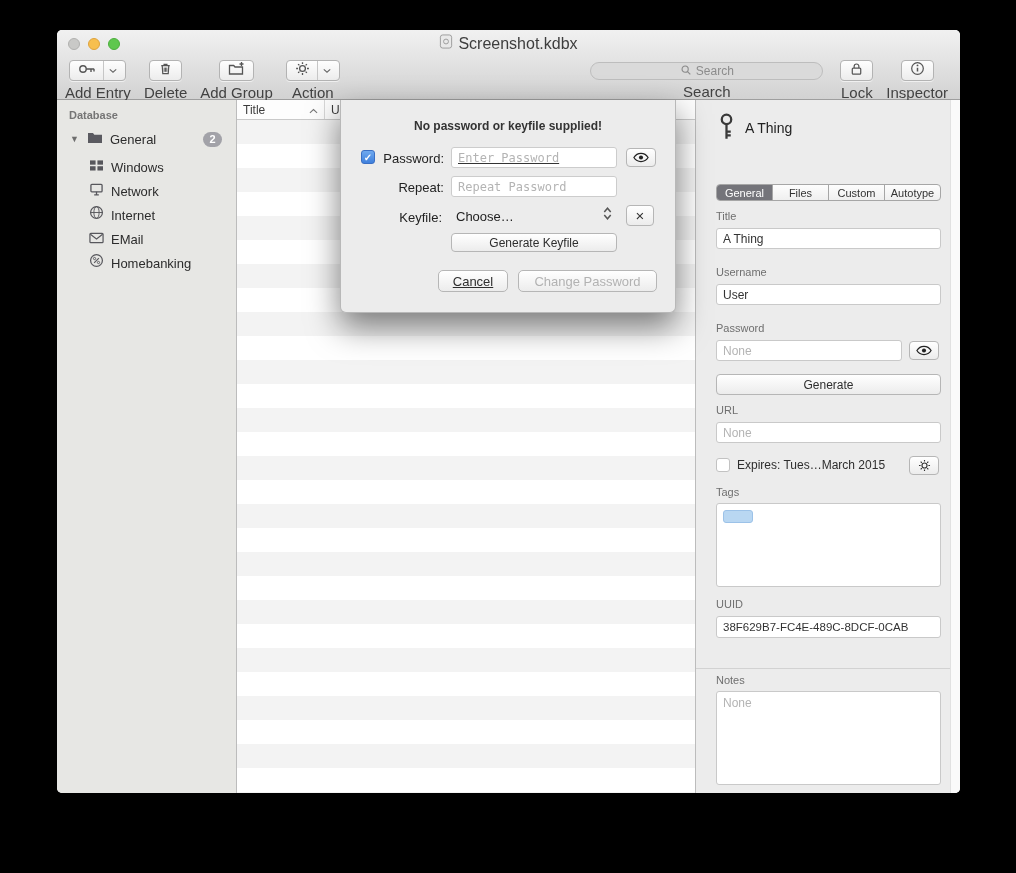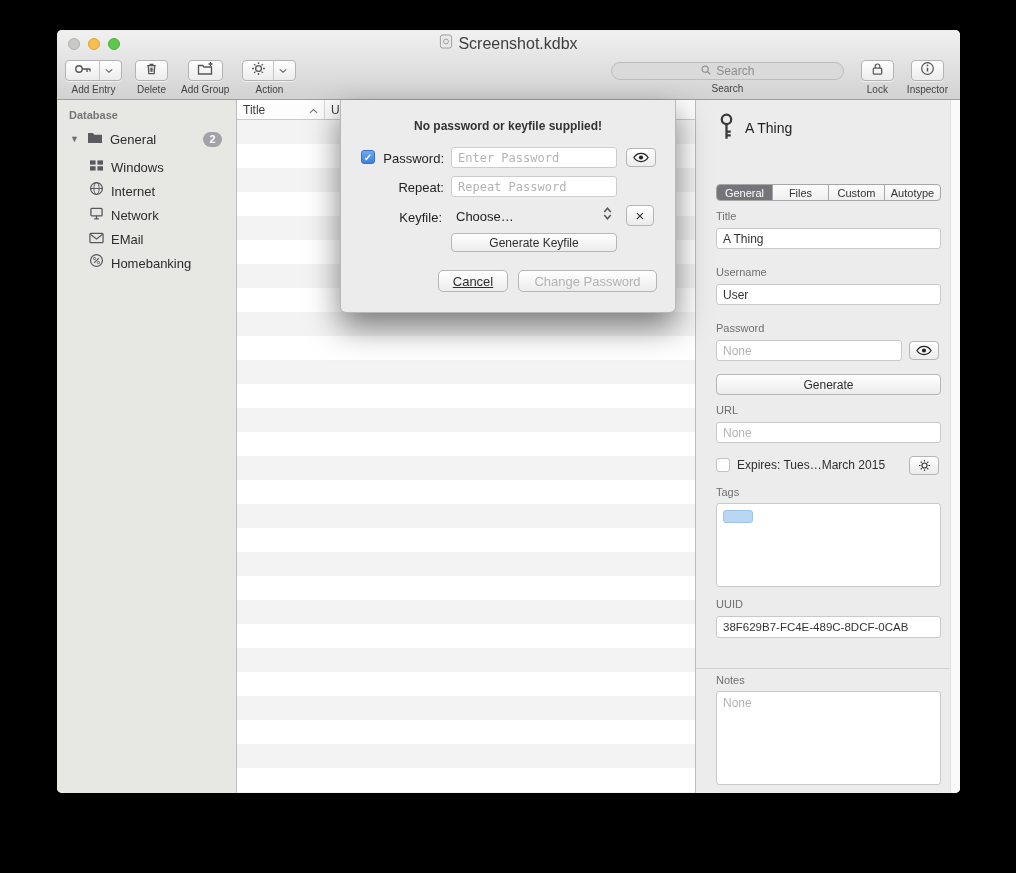--- a/index.html
+++ b/index.html
@@ -16,21 +16,21 @@
   .traffic { position:absolute; left:11px; top:8px; display:flex; gap:8px; }
   .tl { width:12px; height:12px; border-radius:50%; }
   .tl.close { background:#c9c9c7; border:1px solid #b1b1af; }
   .tl.min   { background:#f7bf4f; border:1px solid #dfa33d; }
   .tl.max   { background:#5fc74e; border:1px solid #4caf3c; }
   .title-wrap { display:flex; gap:5px; align-items:center; font-size:16px; color:#3d3d3d; }
 
   .toolbar { position:absolute; top:27px; left:0; right:0; height:43px;
              display:flex; align-items:flex-start; padding:3px 8px 0; }
   .tb-item { display:flex; flex-direction:column; align-items:center; margin-right:13px; }
-  .tb-label { font-size:10px; color:#424242; margin-top:3px; }
+  .tb-label { font-size:15px; color:#424242; margin-top:3px; }
   .tb-btn { height:21px; border:1px solid #b3b3b3; border-radius:4px;
             background:linear-gradient(#fefefe,#ececec);
             display:flex; align-items:center; padding:0 8px; box-shadow:0 1px 0 rgba(255,255,255,.6); cursor:default; }
   .tb-btn .chev-seg { border-left:1px solid #c6c6c6; margin-left:7px; padding-left:5px;
                       height:100%; display:flex; align-items:center; }
   .spacer { flex:1; }
   .search-field { width:233px; height:18px; border-radius:10px; background:#dadada;
                   border:1px solid #bdbdbd; display:flex; align-items:center; justify-content:center;
                   gap:4px; color:#8c8c8c; font-size:12px; margin-top:2px; }
 
@@ -247,34 +247,34 @@
                 <rect x="1" y="1.5" width="6" height="4.6"></rect>
                 <rect x="9" y="1.5" width="6" height="4.6"></rect>
                 <rect x="1" y="7.8" width="6" height="4.6"></rect>
                 <rect x="9" y="7.8" width="6" height="4.6"></rect>
               </g>
             </svg></span>
         <span>Windows</span>
       </div>
 
       <div class="sb-item child">
+        <span><svg width="15" height="13" viewBox="0 0 16 14">
+              <rect x="2" y="1.5" width="12" height="8" rx="1" fill="none" stroke="#57575c" stroke-width="1.4"></rect>
+              <path d="M5.5 12.8h5M8 9.5v3.3" stroke="#57575c" stroke-width="1.4" fill="none"></path>
+            </svg></span>
+        <span>Network</span>
+      </div>
+
+      <div class="sb-item child">
         <span><svg width="15" height="15" viewBox="0 0 16 16">
               <circle cx="8" cy="8" r="6.3" fill="none" stroke="#57575c" stroke-width="1.3"></circle>
               <ellipse cx="8" cy="8" rx="2.8" ry="6.3" fill="none" stroke="#57575c" stroke-width="1"></ellipse>
               <path d="M1.7 8h12.6" stroke="#57575c" stroke-width="1"></path>
             </svg></span>
         <span>Internet</span>
-      </div>
-
-      <div class="sb-item child">
-        <span><svg width="15" height="13" viewBox="0 0 16 14">
-              <rect x="2" y="1.5" width="12" height="8" rx="1" fill="none" stroke="#57575c" stroke-width="1.4"></rect>
-              <path d="M5.5 12.8h5M8 9.5v3.3" stroke="#57575c" stroke-width="1.4" fill="none"></path>
-            </svg></span>
-        <span>Network</span>
       </div>
 
       <div class="sb-item child">
         <span><svg width="15" height="12" viewBox="0 0 16 12">
               <rect x="1" y="1" width="14" height="10" rx="1" fill="none" stroke="#57575c" stroke-width="1.3"></rect>
               <path d="M1.5 2l6.5 5 6.5-5" fill="none" stroke="#57575c" stroke-width="1.2"></path>
             </svg></span>
         <span>EMail</span>
       </div>
 
@@ -367,21 +367,21 @@
 
       <div class="insp-scrollbar"></div>
     </aside>
   </div>
 
   <div class="dialog">
     <div class="dlg-message">No password or keyfile supplied!</div>
 
     <span class="checkbox checked" style="position:absolute; left:20px; top:50px;"></span>
     <span class="dlg-label" style="left:36px; top:51px; width:67px;">Password:</span>
-    <input class="dlg-field" style="left: 110px; top: 47px;" placeholder="Enter Password">
+    <input class="dlg-field" style="left: 110px; top: 47px; text-decoration: underline;" placeholder="Enter Password">
     <button class="btn dlg-eye" style="top:48px;">
         <svg width="16" height="11" viewBox="0 0 20 14">
           <path d="M1 7s3.2-5.2 9-5.2S19 7 19 7s-3.2 5.2-9 5.2S1 7 1 7z" fill="none" stroke="#222" stroke-width="1.6"></path>
           <circle cx="10" cy="7" r="2.6" fill="#222"></circle>
         </svg>
       </button>
 
     <span class="dlg-label" style="left:36px; top:80px; width:67px;">Repeat:</span>
     <input class="dlg-field" style="left: 110px; top: 76px;" placeholder="Repeat Password">
 

